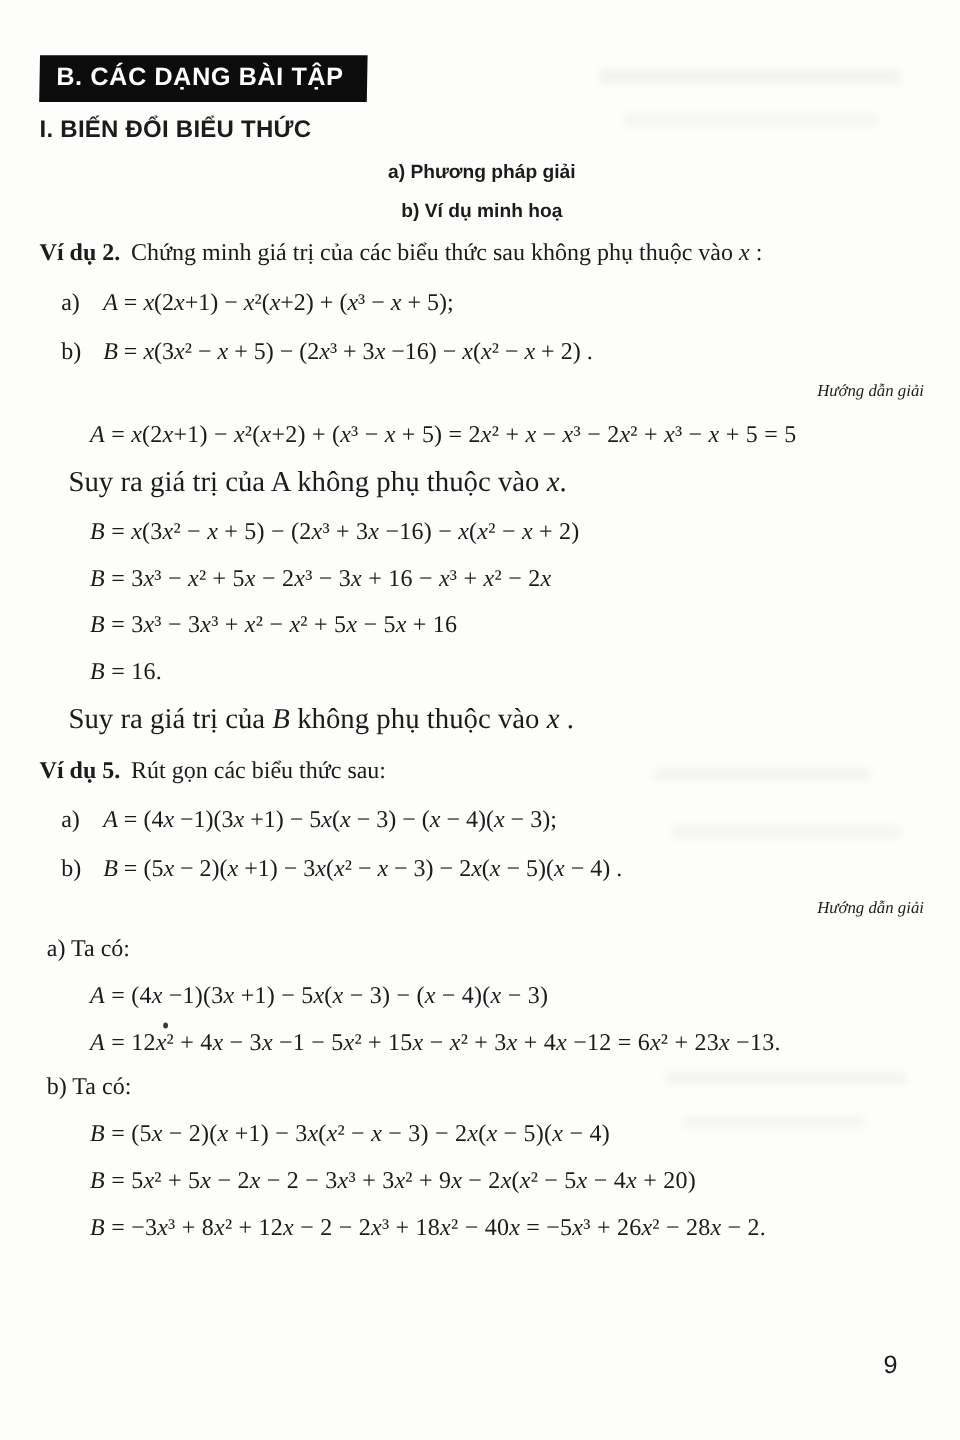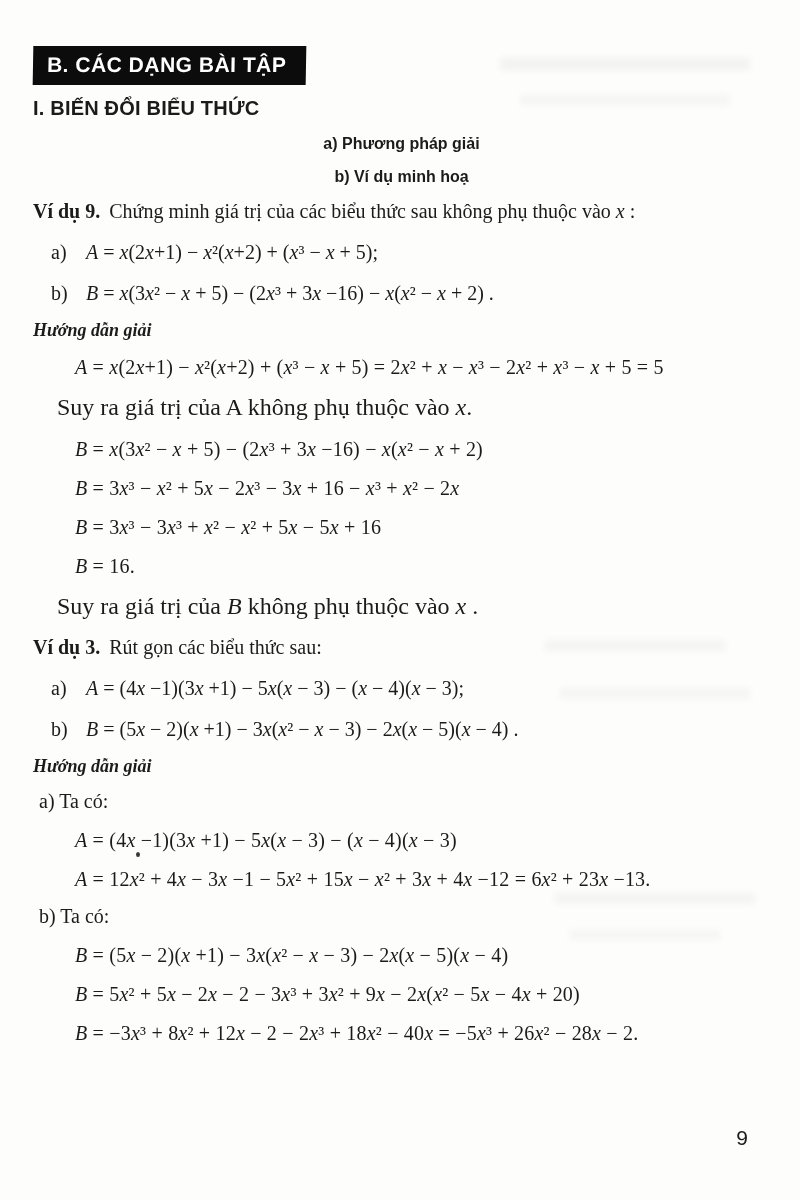--- a/index.html
+++ b/index.html
@@ -58,24 +58,24 @@
   .example-line .prompt{margin-left:4px;}
   .list-item{
     margin:13px 0 0 18px;
     font-size:20px;
     line-height:1.4;
   }
   .list-item .marker{display:inline-block;min-width:24px;}
   .list-item .math{margin-left:6px;}
   .solution-heading{
     margin:11px 0 0 0;
-    text-align:left;
-    font-weight:bold;
+    text-align:right;
+    font-weight:normal;
     font-style:italic;
-    font-size:18px;
+    font-size:14px;
     line-height:1.35;
   }
   .sol-intro{
     margin:10px 0 0 6px;
     font-size:20px;
     line-height:1.35;
   }
   .equation{
     margin:11px 0 0 42px;
     font-size:20px;
@@ -128,21 +128,21 @@
 
   <div class="section-title">I. BIẾN ĐỔI BIỂU THỨC</div>
 
   <div class="sub-heading">a) Phương pháp giải</div>
 
 
   <div class="sub-heading">b) Ví dụ minh hoạ</div>
 
   
   <p class="example-line">
-    <span class="ex-label">Ví dụ 9.</span>
+    <span class="ex-label">Ví dụ 2.</span>
     <span class="prompt"><span>Chứng minh giá trị của các biểu thức sau không phụ thuộc vào </span><i>x</i><span> :</span></span>
   </p>
 
   <p class="list-item">
     <span class="marker">a)</span>
     <span class="math"><i>A</i> = <i>x</i>(2<i>x</i>+1) − <i>x</i>²(<i>x</i>+2) + (<i>x</i>³ − <i>x</i> + 5);</span>
   </p>
   <p class="list-item">
     <span class="marker">b)</span>
     <span class="math"><i>B</i> = <i>x</i>(3<i>x</i>² − <i>x</i> + 5) − (2<i>x</i>³ + 3<i>x</i> −16) − <i>x</i>(<i>x</i>² − <i>x</i> + 2) .</span>
@@ -154,21 +154,21 @@
   <p class="note"><span>Suy ra giá trị của A không phụ thuộc vào </span><i>x</i><span>.</span></p>
 
   <p class="equation math"><i>B</i> = <i>x</i>(3<i>x</i>² − <i>x</i> + 5) − (2<i>x</i>³ + 3<i>x</i> −16) − <i>x</i>(<i>x</i>² − <i>x</i> + 2)</p>
   <p class="equation math"><i>B</i> = 3<i>x</i>³ − <i>x</i>² + 5<i>x</i> − 2<i>x</i>³ − 3<i>x</i> + 16 − <i>x</i>³ + <i>x</i>² − 2<i>x</i></p>
   <p class="equation math"><i>B</i> = 3<i>x</i>³ − 3<i>x</i>³ + <i>x</i>² − <i>x</i>² + 5<i>x</i> − 5<i>x</i> + 16</p>
   <p class="equation math"><i>B</i> = 16.</p>
   <p class="note"><span>Suy ra giá trị của </span><i>B</i><span> không phụ thuộc vào </span><i>x</i><span> .</span></p>
 
   
   <p class="example-line">
-    <span class="ex-label">Ví dụ 3.</span>
+    <span class="ex-label">Ví dụ 5.</span>
     <span class="prompt"><span>Rút gọn các biểu thức sau:</span></span>
   </p>
 
   <p class="list-item">
     <span class="marker">a)</span>
     <span class="math"><i>A</i> = (4<i>x</i> −1)(3<i>x</i> +1) − 5<i>x</i>(<i>x</i> − 3) − (<i>x</i> − 4)(<i>x</i> − 3);</span>
   </p>
   <p class="list-item">
     <span class="marker">b)</span>
     <span class="math"><i>B</i> = (5<i>x</i> − 2)(<i>x</i> +1) − 3<i>x</i>(<i>x</i>² − <i>x</i> − 3) − 2<i>x</i>(<i>x</i> − 5)(<i>x</i> − 4) .</span>

